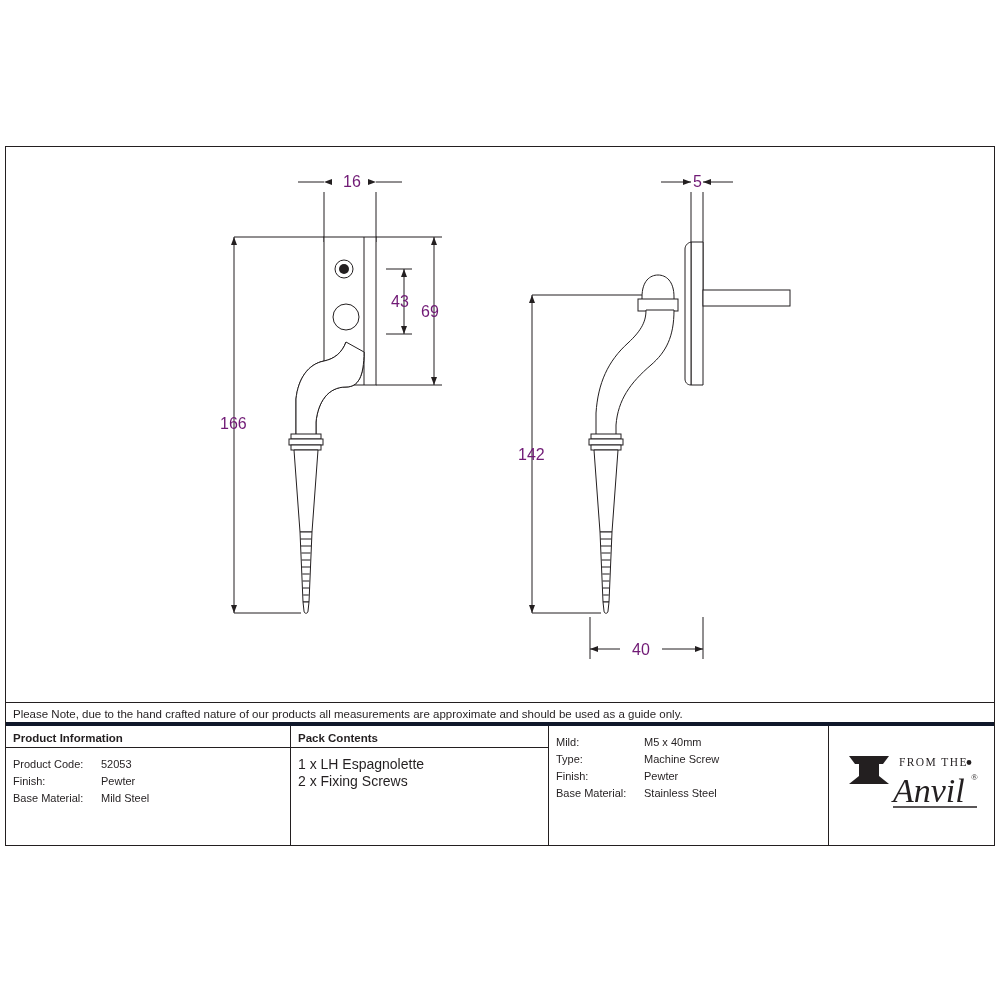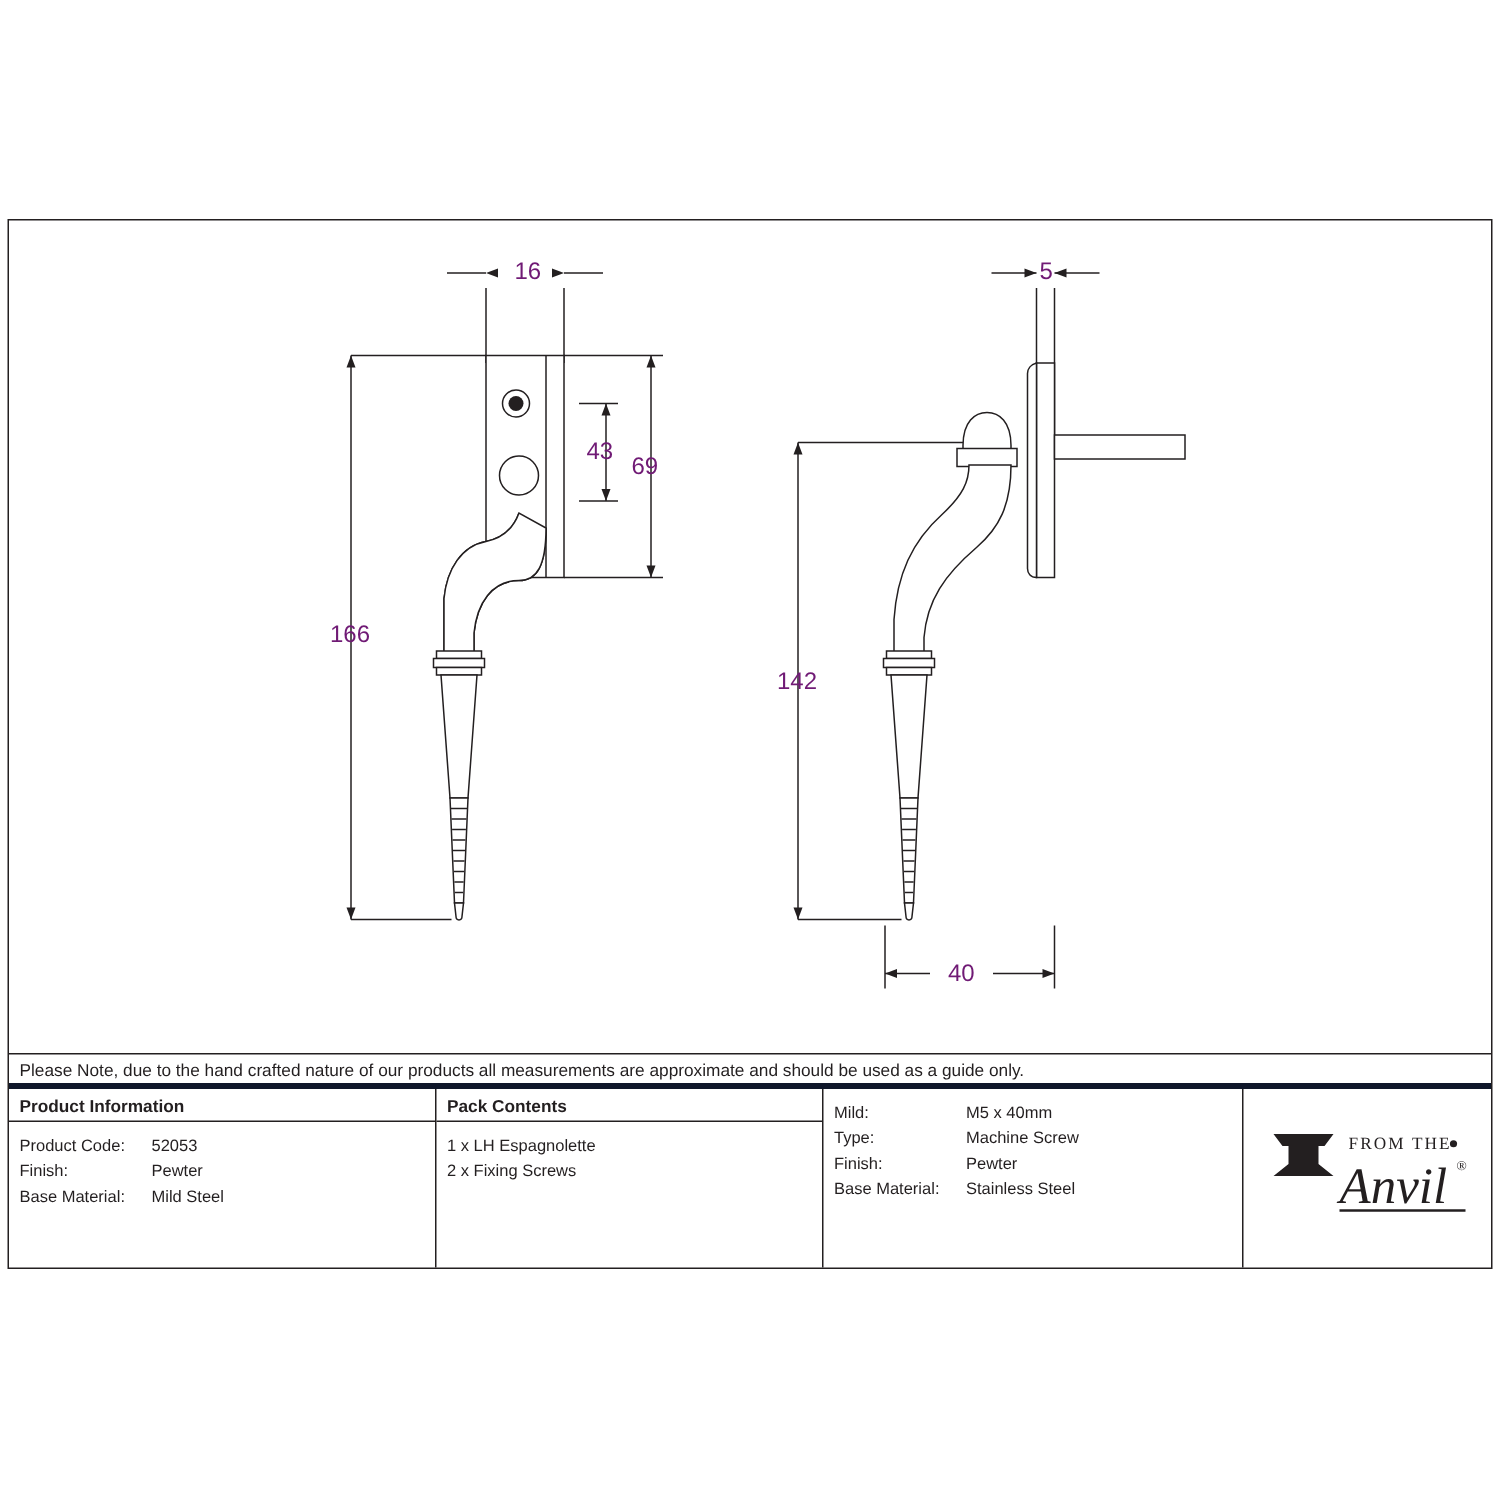--- a/index.html
+++ b/index.html
@@ -75,21 +75,21 @@
   .col-body {
     padding: 8px 0 0 7px;
     font-size: 11px;
   }
   .kv {
     display: flex;
     line-height: 17px;
   }
   .kv .k { width: 88px; }
   .kv .v { }
-  .pack-line { line-height: 17px; font-size: 11px; }
+  .pack-line { line-height: 17px; font-size: 14px; }
 
   
   .logo-wrap {
     position: relative;
     width: 100%;
     height: 100%;
   }
   .logo-svg { position: absolute; left: 14px; top: 24px; }
 
   

